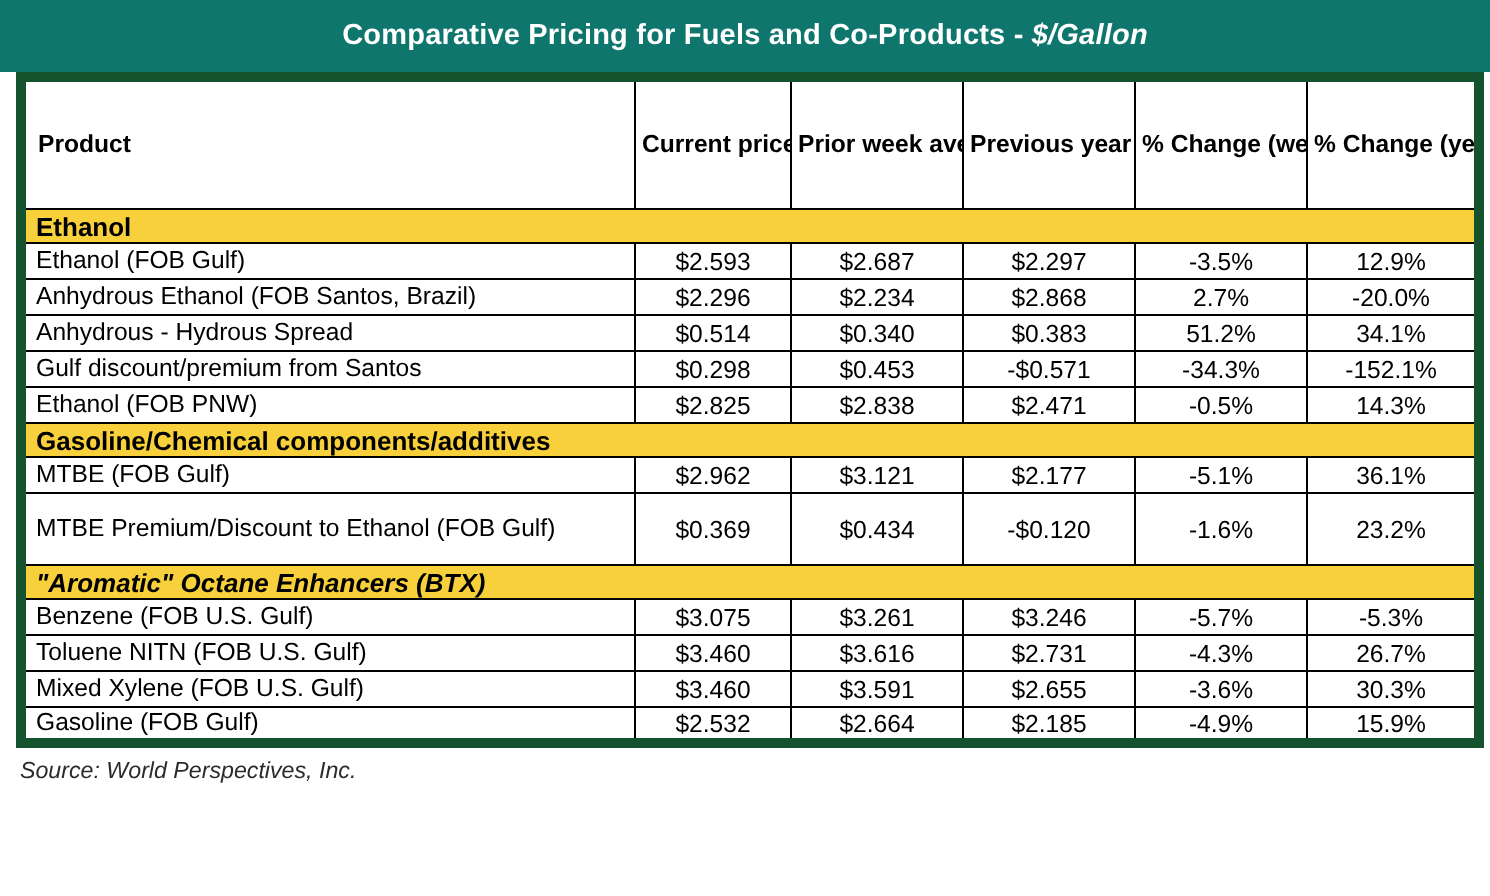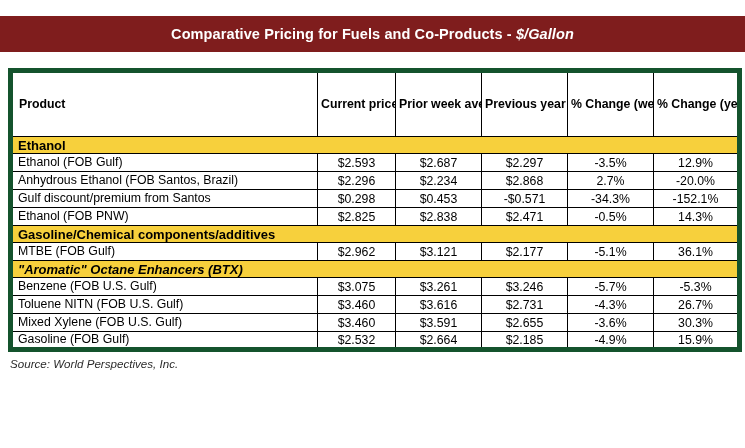--- a/index.html
+++ b/index.html
@@ -14,30 +14,30 @@
     overflow: hidden;
   }
   .page {
     position: relative;
     width: 745px;
     height: 448px;
     box-sizing: border-box;
     padding: 0 8px;
   }
   .title-bar {
-    background: #7f1d1d;
+    background: #0f766e;
     color: #ffffff;
     height: 36px;
     display: flex;
     align-items: center;
     justify-content: center;
     font-size: 14.5px;
     font-weight: bold;
     letter-spacing: 0.1px;
-    margin: 16px -8px;
+    margin: 0 -8px;
     padding: 13px 8px;
     box-sizing: border-box;
   }
   .title-bar .t-normal { font-style: normal; }
   .title-bar .t-italic { font-style: italic; }
 
   table.pricing {
     border-collapse: collapse;
     table-layout: fixed;
     width: 729px;
@@ -153,20 +153,28 @@
         </tr>
         <tr class="">
           <td class="label">Anhydrous Ethanol (FOB Santos, Brazil)</td>
           <td class="num">$2.296</td>
           <td class="num">$2.234</td>
           <td class="num">$2.868</td>
           <td class="num">2.7%</td>
           <td class="num">-20.0%</td>
         </tr>
         <tr class="">
+          <td class="label">Anhydrous - Hydrous Spread</td>
+          <td class="num">$0.514</td>
+          <td class="num">$0.340</td>
+          <td class="num">$0.383</td>
+          <td class="num">51.2%</td>
+          <td class="num">34.1%</td>
+        </tr>
+        <tr class="">
           <td class="label">Gulf discount/premium from Santos</td>
           <td class="num">$0.298</td>
           <td class="num">$0.453</td>
           <td class="num">-$0.571</td>
           <td class="num">-34.3%</td>
           <td class="num">-152.1%</td>
         </tr>
         <tr class="">
           <td class="label">Ethanol (FOB PNW)</td>
           <td class="num">$2.825</td>
@@ -179,20 +187,28 @@
           <td colspan="6">Gasoline/Chemical components/additives</td>
         </tr>
         <tr class="">
           <td class="label">MTBE (FOB Gulf)</td>
           <td class="num">$2.962</td>
           <td class="num">$3.121</td>
           <td class="num">$2.177</td>
           <td class="num">-5.1%</td>
           <td class="num">36.1%</td>
         </tr>
+        <tr class="tall">
+          <td class="label">MTBE Premium/Discount to Ethanol (FOB Gulf)</td>
+          <td class="num">$0.369</td>
+          <td class="num">$0.434</td>
+          <td class="num">-$0.120</td>
+          <td class="num">-1.6%</td>
+          <td class="num">23.2%</td>
+        </tr>
         <tr class="section italic">
           <td colspan="6">"Aromatic" Octane Enhancers (BTX)</td>
         </tr>
         <tr class="">
           <td class="label">Benzene (FOB U.S. Gulf)</td>
           <td class="num">$3.075</td>
           <td class="num">$3.261</td>
           <td class="num">$3.246</td>
           <td class="num">-5.7%</td>
           <td class="num">-5.3%</td>

